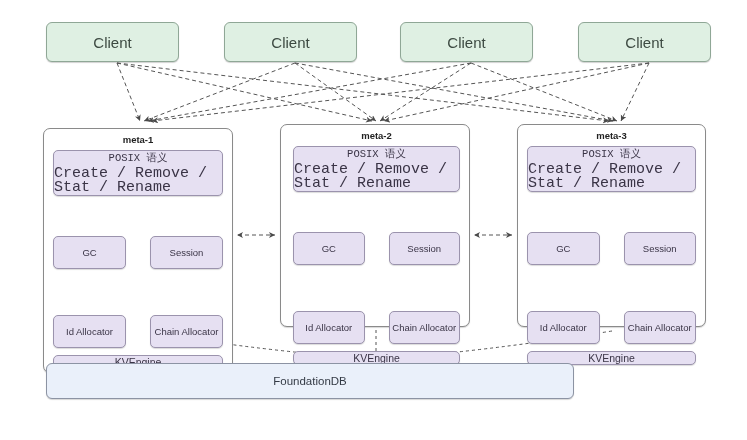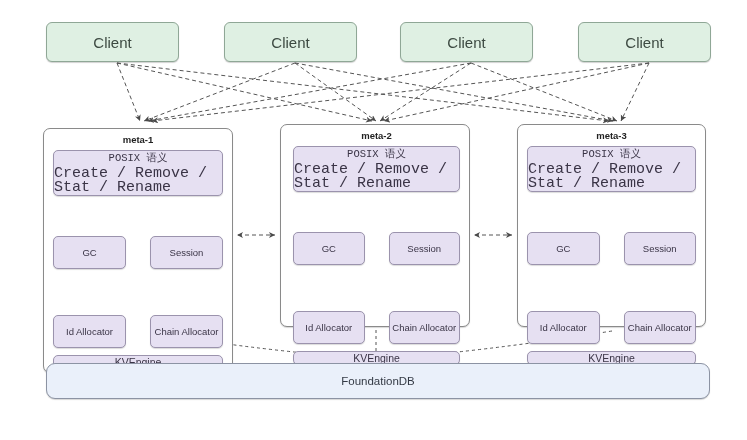--- a/index.html
+++ b/index.html
@@ -229,17 +229,17 @@
       <div class="inner-box">GC</div>
       <div class="inner-box">Session</div>
     </div>
     <div class="pair-row">
       <div class="inner-box">Id Allocator</div>
       <div class="inner-box">Chain Allocator</div>
     </div>
     <div class="inner-box kv-box">KVEngine</div>
   </div>
 
-  <div class="node fdb-box" style="left:46px; top:363px; width:664px; height:36px;border-radius:9px;">
+  <div class="node fdb-box" style="left:46px; top:363px; width:528px; height:36px;">
     <span>FoundationDB</span>
   </div>
 
 </div>
 
 </body></html>

